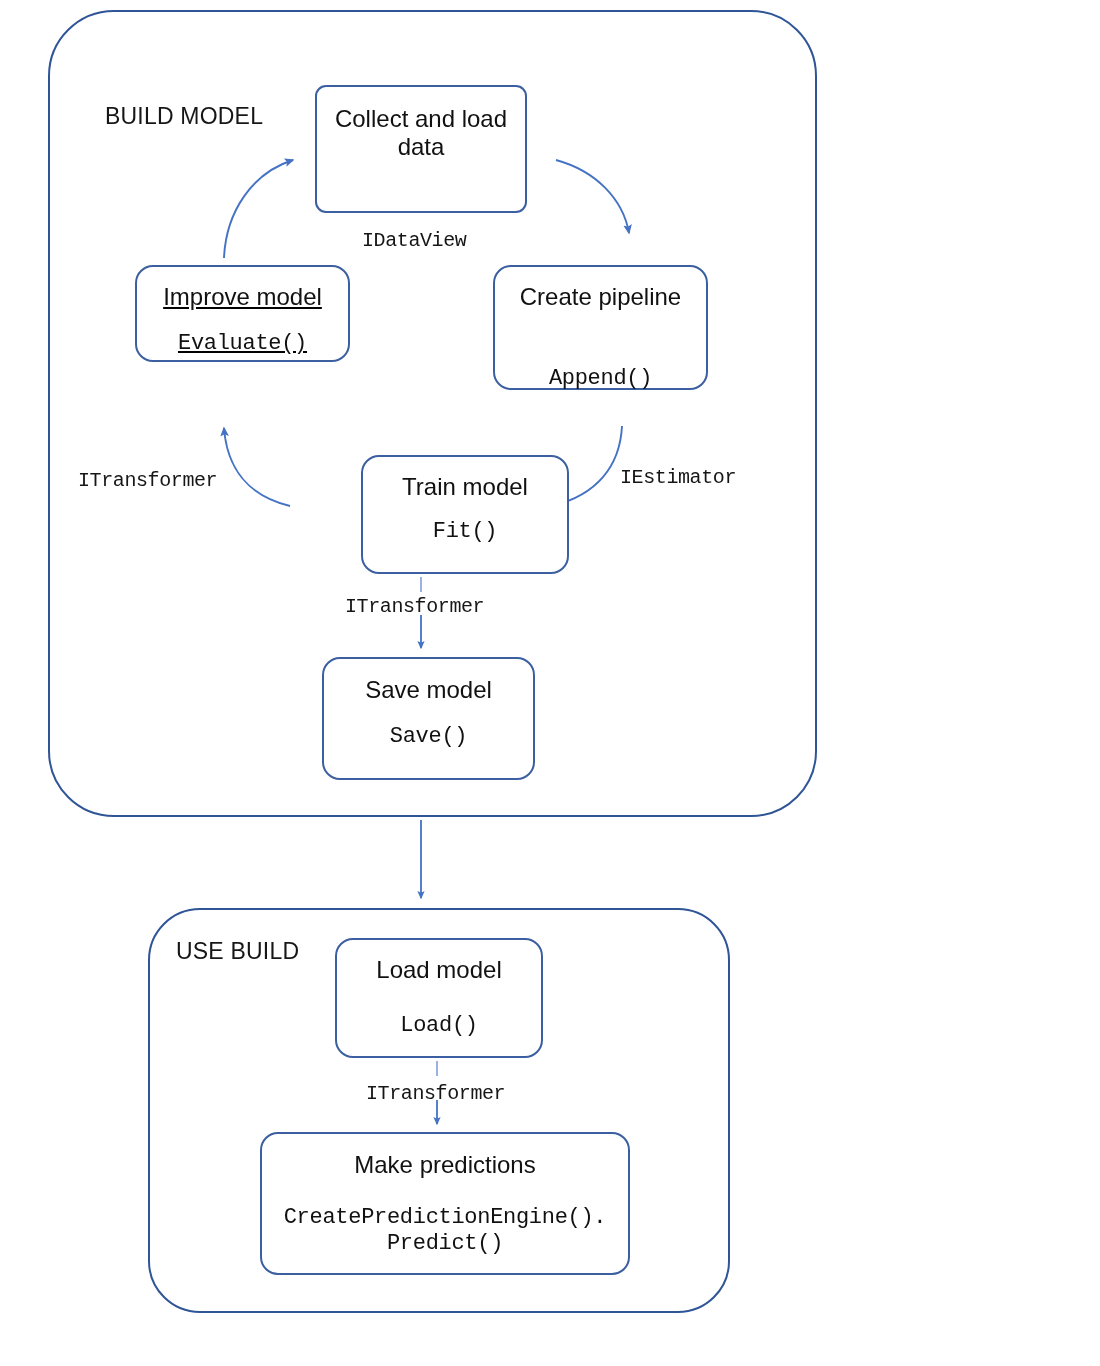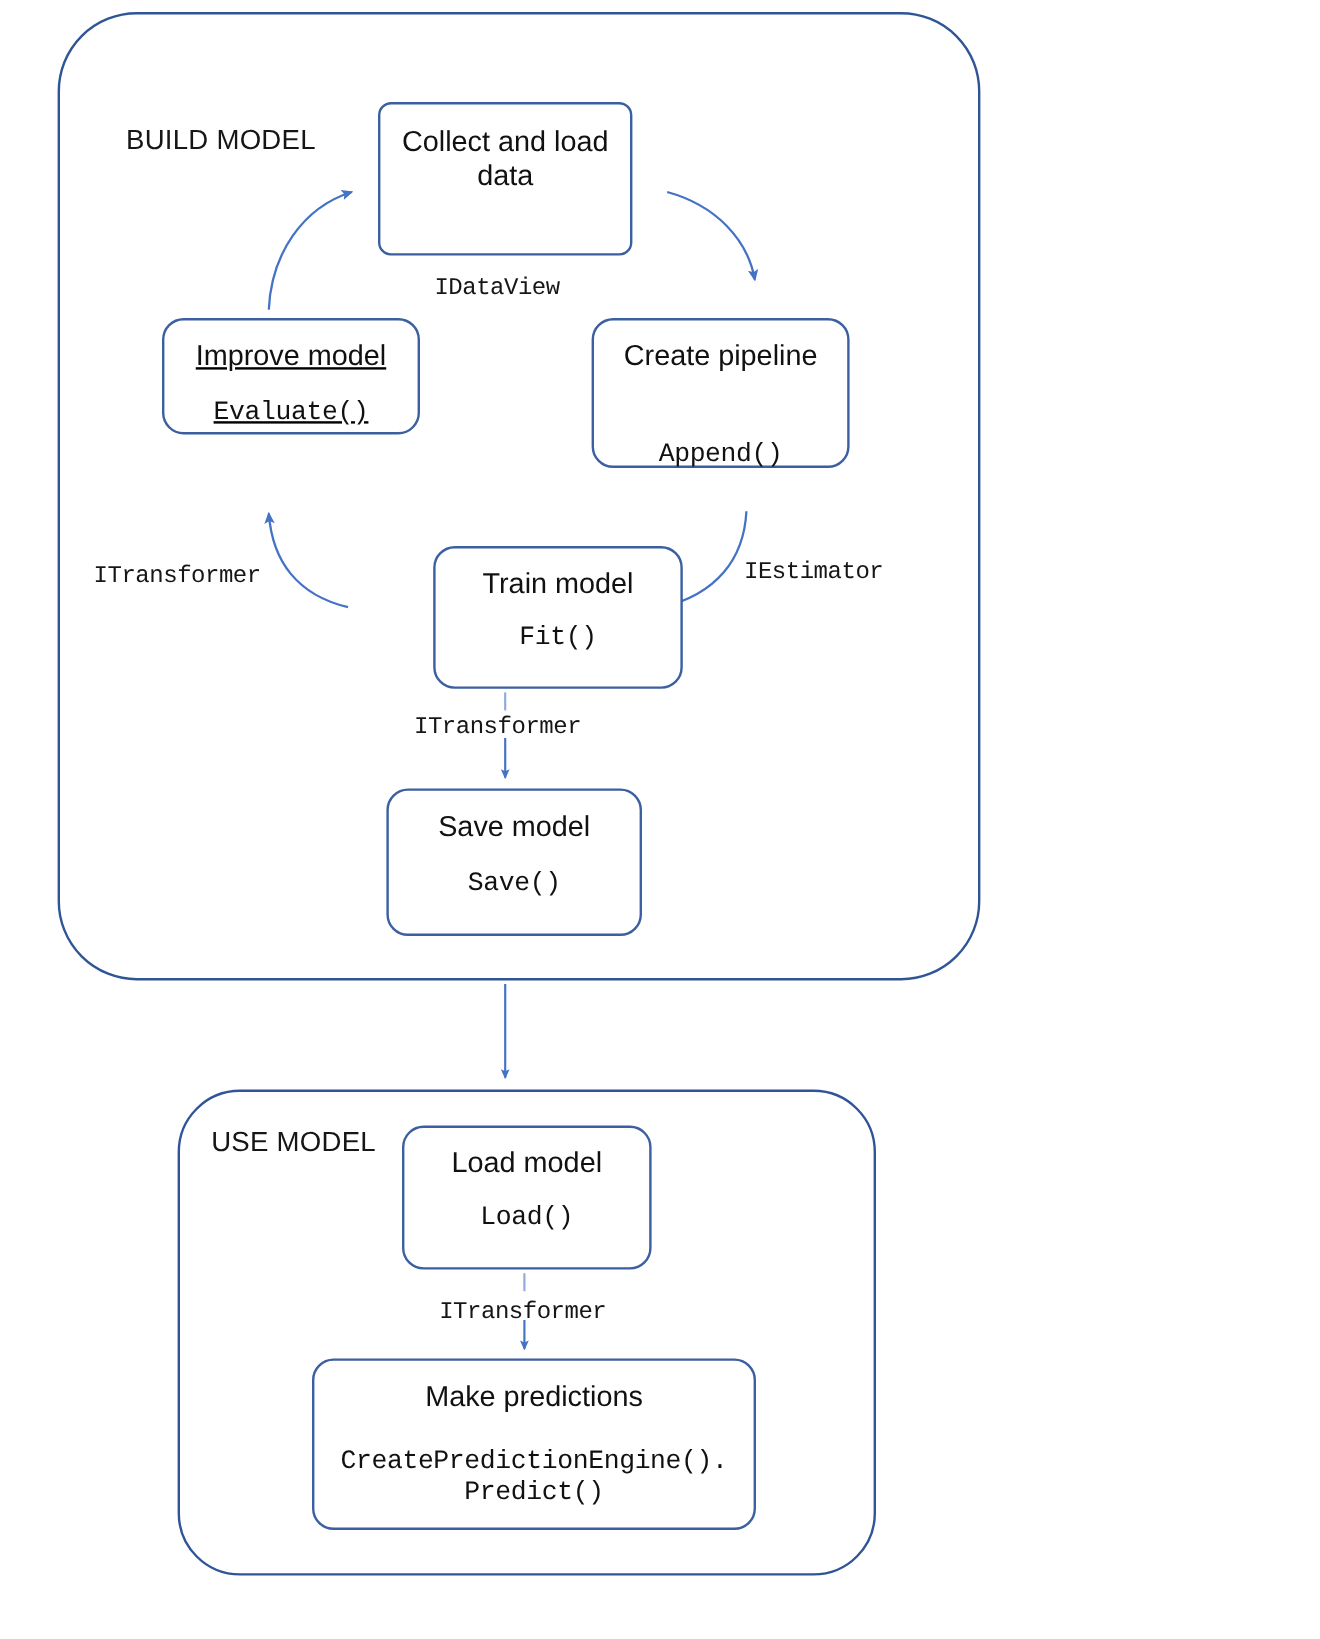--- a/index.html
+++ b/index.html
@@ -85,21 +85,21 @@
   #step-pipeline { left: 493px; top: 265px; width: 215px; height: 125px; padding-top: 16px; gap: 35px; }
   #step-pipeline .api { margin-top: 20px; }
 
   #step-train { left: 317px; top: 455px; width: 208px; height: 119px; padding-top: 16px; margin-left: 44px; }
   #step-train .api { margin-top: 18px; }
 
   #step-save { left: 322px; top: 657px; width: 213px; height: 123px; padding-top: 17px; }
   #step-save .api { margin-top: 20px; }
 
   #step-load { left: 335px; top: 938px; width: 208px; height: 120px; padding-top: 16px; }
-  #step-load .api { margin-top: 18px; }
+  #step-load .api { margin-top: 29px; }
 
   #step-predict { left: 260px; top: 1132px; width: 370px; height: 143px; padding-top: 17px; }
   #step-predict .api { margin-top: 26px; }
 
   
   .edge-label {
     position: absolute;
     font-family: "Liberation Mono", monospace;
     font-size: 20px;
     color: #161616;
@@ -185,21 +185,21 @@
   </div>
 
   <div class="edge-label" id="edge-itransformer-train">ITransformer</div>
 
   <div class="step" id="step-save">
     <div class="title">Save model</div>
     <div class="api">Save()</div>
   </div>
 
   <div class="group" id="group-use"></div>
-  <div class="group-label" id="label-use">USE MODEL</div>
+  <div class="group-label" id="label-use">USE BUILD</div>
 
   <div class="step" id="step-load">
     <div class="title">Load model</div>
     <div class="api">Load()</div>
   </div>
 
   <div class="edge-label" id="edge-itransformer-use">ITransformer</div>
 
   <div class="step" id="step-predict">
     <div class="title">Make predictions</div>

